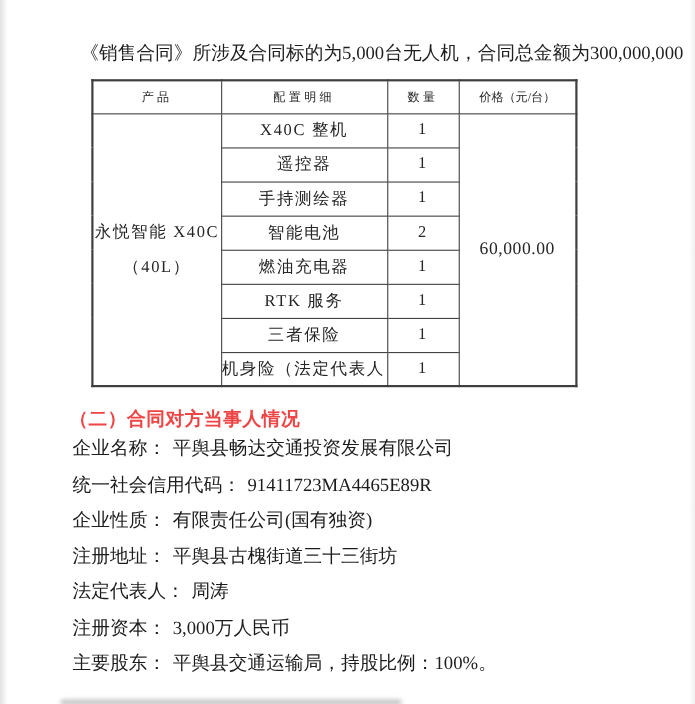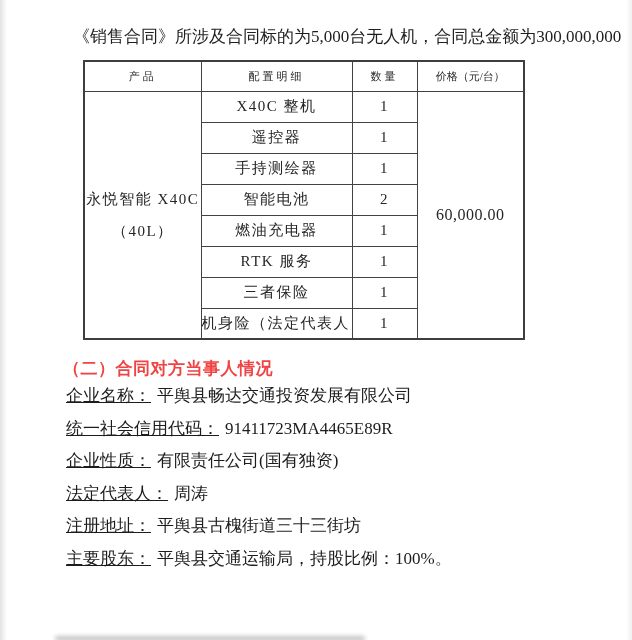--- a/index.html
+++ b/index.html
@@ -6,21 +6,21 @@
   body {
     width: 632px; height: 640px; overflow: hidden;
     background: #ffffff;
     font-family: "Liberation Serif", "DejaVu Serif", serif;
     color: #222222;
   }
   .page {
     position: relative;
     width: 632px; height: 640px;
     box-sizing: border-box;
-    padding: 20px 26px 0 33px;
+    padding: 32px 26px 0 33px;
   }
   .edge-left {
     position: absolute; left: 0; top: 0; width: 7px; height: 100%;
     background: linear-gradient(to right, rgba(110,110,110,0.20), rgba(255,255,255,0));
     pointer-events: none;
   }
   .edge-right {
     position: absolute; right: 0; top: 0; width: 6px; height: 100%;
     background: linear-gradient(to left, rgba(130,130,130,0.12), rgba(255,255,255,0));
     pointer-events: none;
@@ -58,21 +58,21 @@
     margin: 18px 0 0 30px;
     font-family: "Liberation Sans", "DejaVu Sans", sans-serif;
     font-weight: bold;
     font-size: 17px;
     line-height: 22px;
     letter-spacing: 0.5px;
     color: #ef4444;
   }
   .fields { margin: 0 0 0 33px; font-size: 17px; line-height: 32.5px; color: #1c1c1c; }
   .field-line { white-space: nowrap; }
-  .field-label { margin-right: 6px; text-decoration: underline; }
+  .field-label { margin-right: 6px; }
 
   .smear {
     position: absolute; left: 55px; bottom: -1px;
     width: 310px; height: 5px;
     background: #8a8a8a;
     opacity: 0.5;
     filter: blur(2px);
     border-radius: 2px;
   }
 </style>
@@ -149,24 +149,27 @@
     <div class="field-line">
       <span class="field-label">企业名称：</span><span class="field-value">平舆县畅达交通投资发展有限公司</span>
     </div>
     <div class="field-line">
       <span class="field-label">统一社会信用代码：</span><span class="field-value">91411723MA4465E89R</span>
     </div>
     <div class="field-line">
       <span class="field-label">企业性质：</span><span class="field-value">有限责任公司(国有独资)</span>
     </div>
     <div class="field-line">
+      <span class="field-label">注册地址：</span><span class="field-value">平舆县古槐街道三十三街坊</span>
+    </div>
+    <div class="field-line">
       <span class="field-label">法定代表人：</span><span class="field-value">周涛</span>
     </div>
     <div class="field-line">
-      <span class="field-label">注册地址：</span><span class="field-value">平舆县古槐街道三十三街坊</span>
+      <span class="field-label">注册资本：</span><span class="field-value">3,000万人民币</span>
     </div>
     <div class="field-line">
       <span class="field-label">主要股东：</span><span class="field-value">平舆县交通运输局，持股比例：100%。</span>
     </div>
   </div>
 
   <div class="smear"></div>
 </div>
 
 </body></html>

